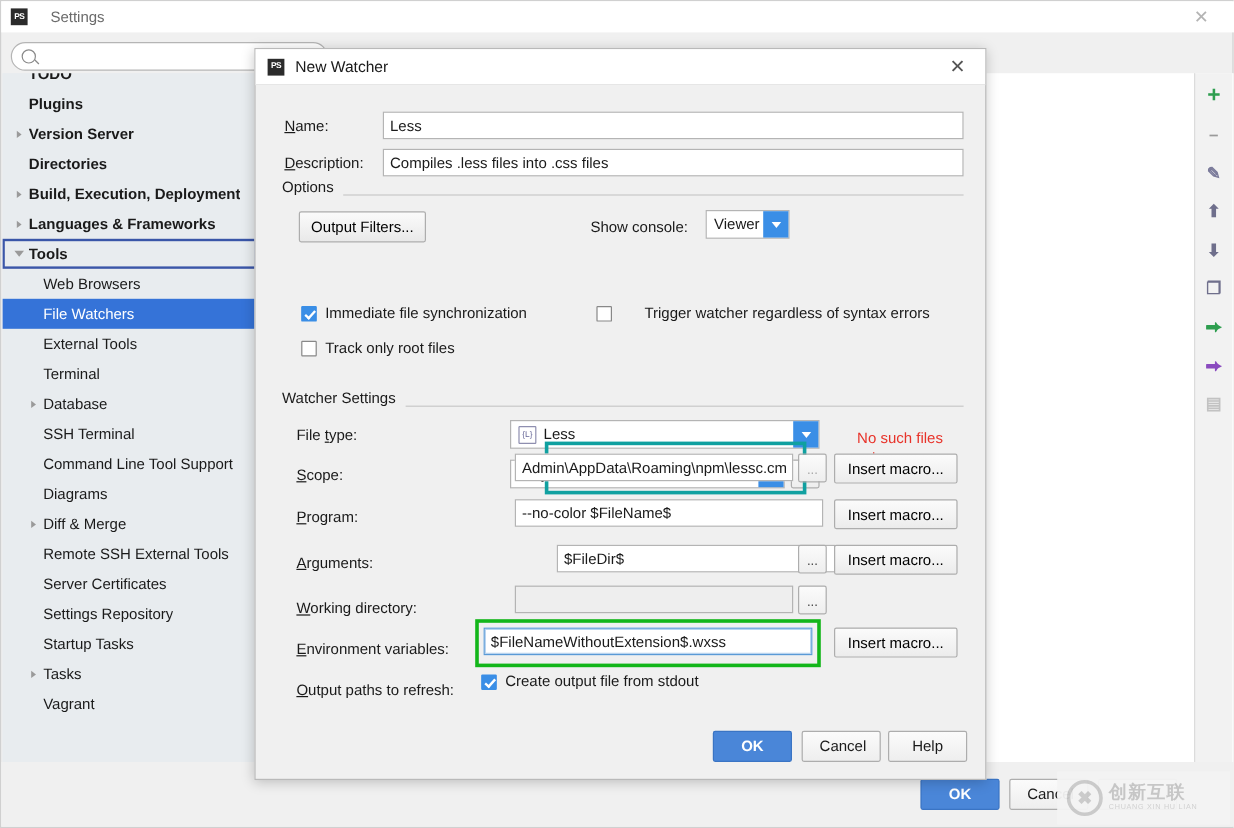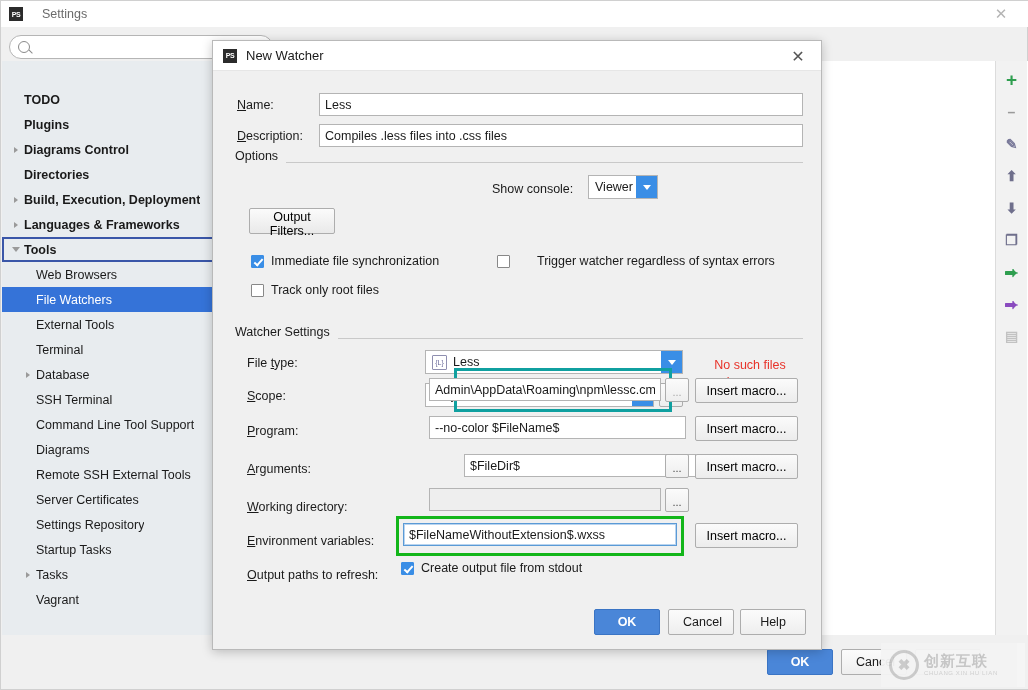--- a/index.html
+++ b/index.html
@@ -118,21 +118,21 @@
   .tree-item.lvl0 { padding-left: 6px; font-weight: bold; }
   .tree-item.lvl1 { padding-left: 34px; font-weight: normal; }
   .tree-item.lvl1 .twisty { position: absolute; left: 18px; }
   .tree-item.selected {
     background: #3573d8; color: #ffffff;
   }
   .tree-item.boxed {
     outline: 2px solid #3a56a8;
     outline-offset: -2px;
   }
-  #tree-scroll-clip { position: relative; top: -12px; margin-top: 38px; }
+  #tree-scroll-clip { position: relative; top: -12px; }
   .tree-label { overflow: hidden; }
 
   
   #settings-content {
     position: absolute; left: 215px; top: 60px;
     width: 812px; height: 576px;
     background: #ffffff;
     border-left: 1px solid #c8ccd0;
   }
   #watcher-toolbar {
@@ -362,21 +362,21 @@
           <span class="tree-label">TODO</span>
         </div>
         <div class="tree-item lvl0">
           <span class="twisty"></span>
           <span class="tree-label">Plugins</span>
         </div>
         <div class="tree-item lvl0">
           <span class="twisty">
             <i></i>
           </span>
-          <span class="tree-label">Diagrams Control</span>
+          <span class="tree-label">Version Server</span>
         </div>
         <div class="tree-item lvl0">
           <span class="twisty"></span>
           <span class="tree-label">Directories</span>
         </div>
         <div class="tree-item lvl0">
           <span class="twisty">
             <i></i>
           </span>
           <span class="tree-label">Build, Execution, Deployment</span>
@@ -412,20 +412,26 @@
           <span class="tree-label">Database</span>
         </div>
         <div class="tree-item lvl1">
           <span class="tree-label">SSH Terminal</span>
         </div>
         <div class="tree-item lvl1">
           <span class="tree-label">Command Line Tool Support</span>
         </div>
         <div class="tree-item lvl1">
           <span class="tree-label">Diagrams</span>
+        </div>
+        <div class="tree-item lvl1">
+          <span class="twisty">
+            <i></i>
+          </span>
+          <span class="tree-label">Diff &amp; Merge</span>
         </div>
         <div class="tree-item lvl1">
           <span class="tree-label">Remote SSH External Tools</span>
         </div>
         <div class="tree-item lvl1">
           <span class="tree-label">Server Certificates</span>
         </div>
         <div class="tree-item lvl1">
           <span class="tree-label">Settings Repository</span>
         </div>
@@ -489,21 +495,21 @@
   <div class="row" style="position:absolute; left:24px; top:83px; width:566px;">
     <span class="lbl" style="width:82px;"><u>D</u>escription:</span>
     <input class="tfield" style="width: 484px;" type="text" value="Compiles .less files into .css files">
   </div>
 
   <div class="section-head" style="position:absolute; left:22px; top:108px; width:568px;">
     <span>Options</span>
     <span class="rule"></span>
   </div>
 
-  <button style="position:absolute; left:36px; top:135px; width:86px; height:26px; border:1px solid #adadad; background:linear-gradient(#fbfbfb,#e9e9e9); border-radius:2px; font-family:'Liberation Sans',sans-serif; font-size:12.5px; cursor:default;margin-top:32px;">Output Filters...</button>
+  <button style="position:absolute; left:36px; top:135px; width:106px; height:26px; border:1px solid #adadad; background:linear-gradient(#fbfbfb,#e9e9e9); border-radius:2px; font-family:'Liberation Sans',sans-serif; font-size:12.5px; cursor:default;">Output Filters...</button>
 
   <span class="lbl" style="position:absolute; left:279px; top:141px;">Show console:</span>
   <div class="combo" style="position:absolute; left:375px; top:134px; width:70px;">
     <span>Viewer</span>
     <span class="arrowbtn">
         <i></i>
       </span>
   </div>
 
   <div class="cbx-row" style="position:absolute; left:38px; top:213px;">

